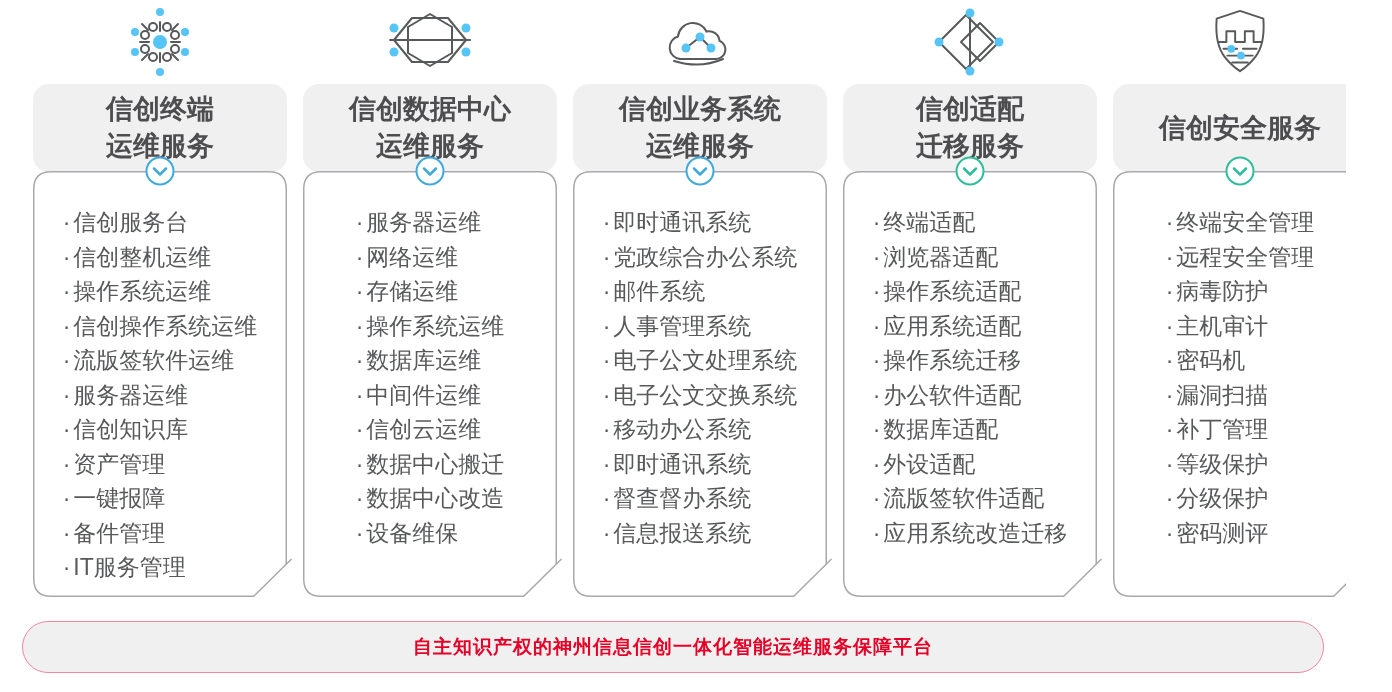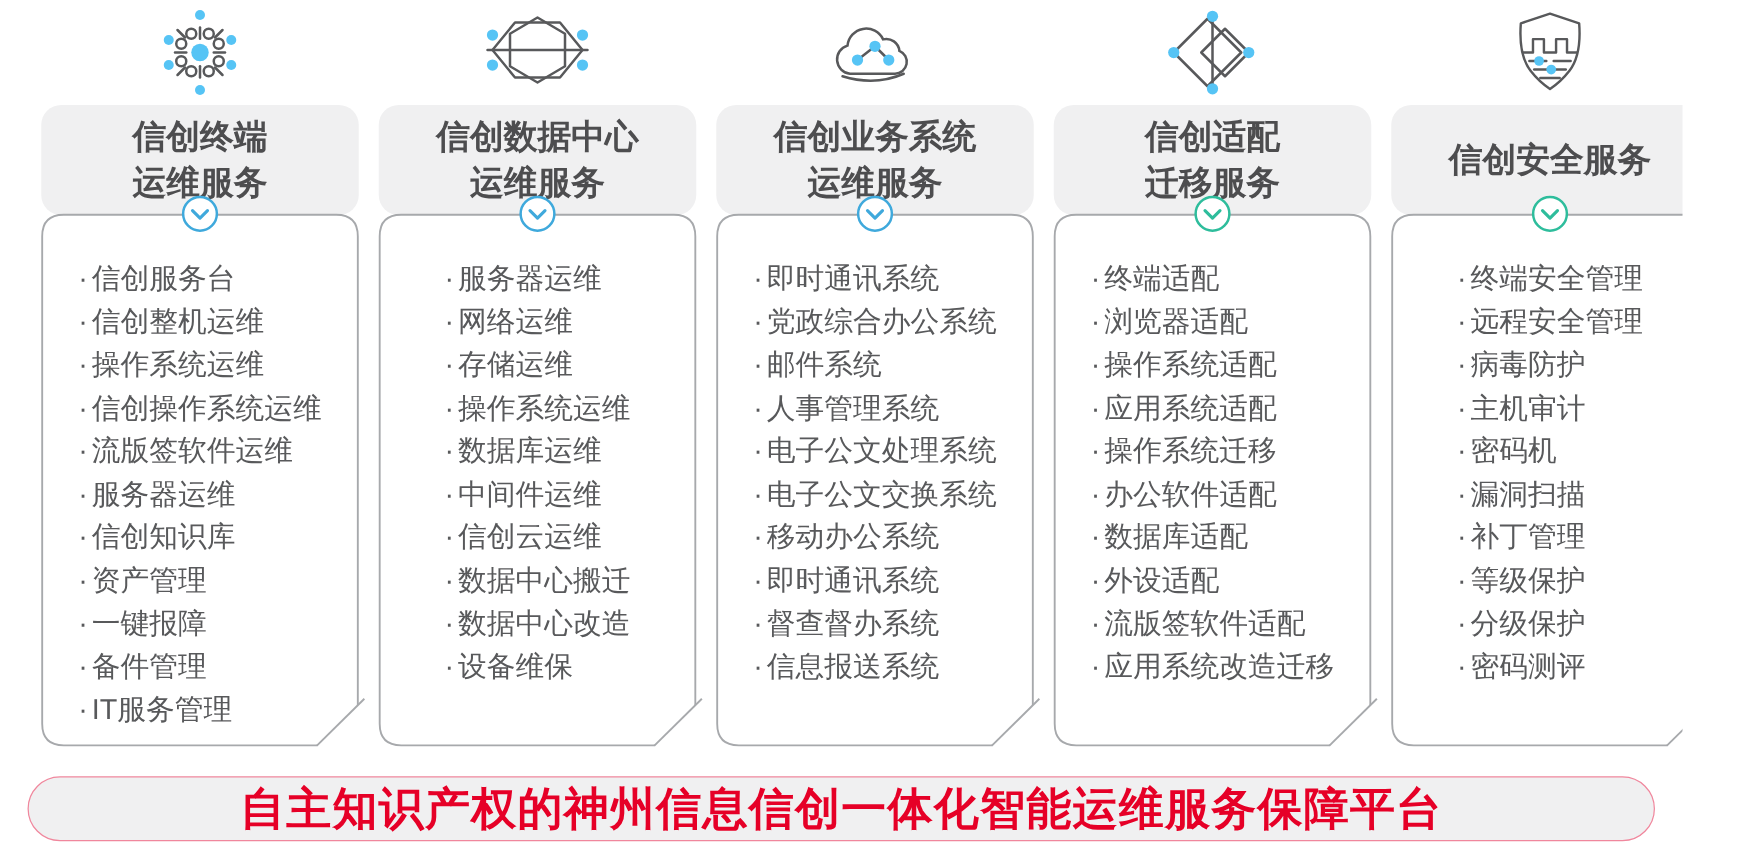--- a/index.html
+++ b/index.html
@@ -16,21 +16,21 @@
   .panel-border .bg{fill:#fff;stroke:var(--border);stroke-width:1.5;}
   .panel-border .edge{fill:none;stroke:var(--border);stroke-width:1.5;}
   .chevron{position:absolute;top:-16px;left:50%;transform:translateX(-50%);z-index:3;line-height:0;}
   .items{position:relative;z-index:2;list-style:none;margin:0;padding:34px 0 0 0;
          width:fit-content;margin-left:auto;margin-right:auto;}
   .items li{font-size:23px;line-height:34.5px;color:var(--item);white-space:nowrap;}
   .items .bullet{margin-right:3px;}
   .banner{position:absolute;left:22px;right:22px;top:621px;height:52px;border-radius:27px;
           background:var(--panel);border:1px solid;box-sizing:border-box;
           display:flex;align-items:center;justify-content:center;
-          font-size:36px;font-weight:bold;letter-spacing:1px;}
+          font-size:19px;font-weight:bold;letter-spacing:1px;}
   
   .ln{stroke:var(--line);fill:none;stroke-width:2;stroke-linejoin:round;stroke-linecap:round;}
   .lnf{stroke:var(--line);fill:#fff;stroke-width:2;}
   .dot{fill:var(--dot);stroke:none;}
 </style>
 </head>
 <body>
 
 <div class="wrap" style="--dot: #56C4F5; --line: #58595B; --border: #A7A9AC; --panel: #F0F0F1; --title: #4D4D4F; --item: #58595B;">
 

